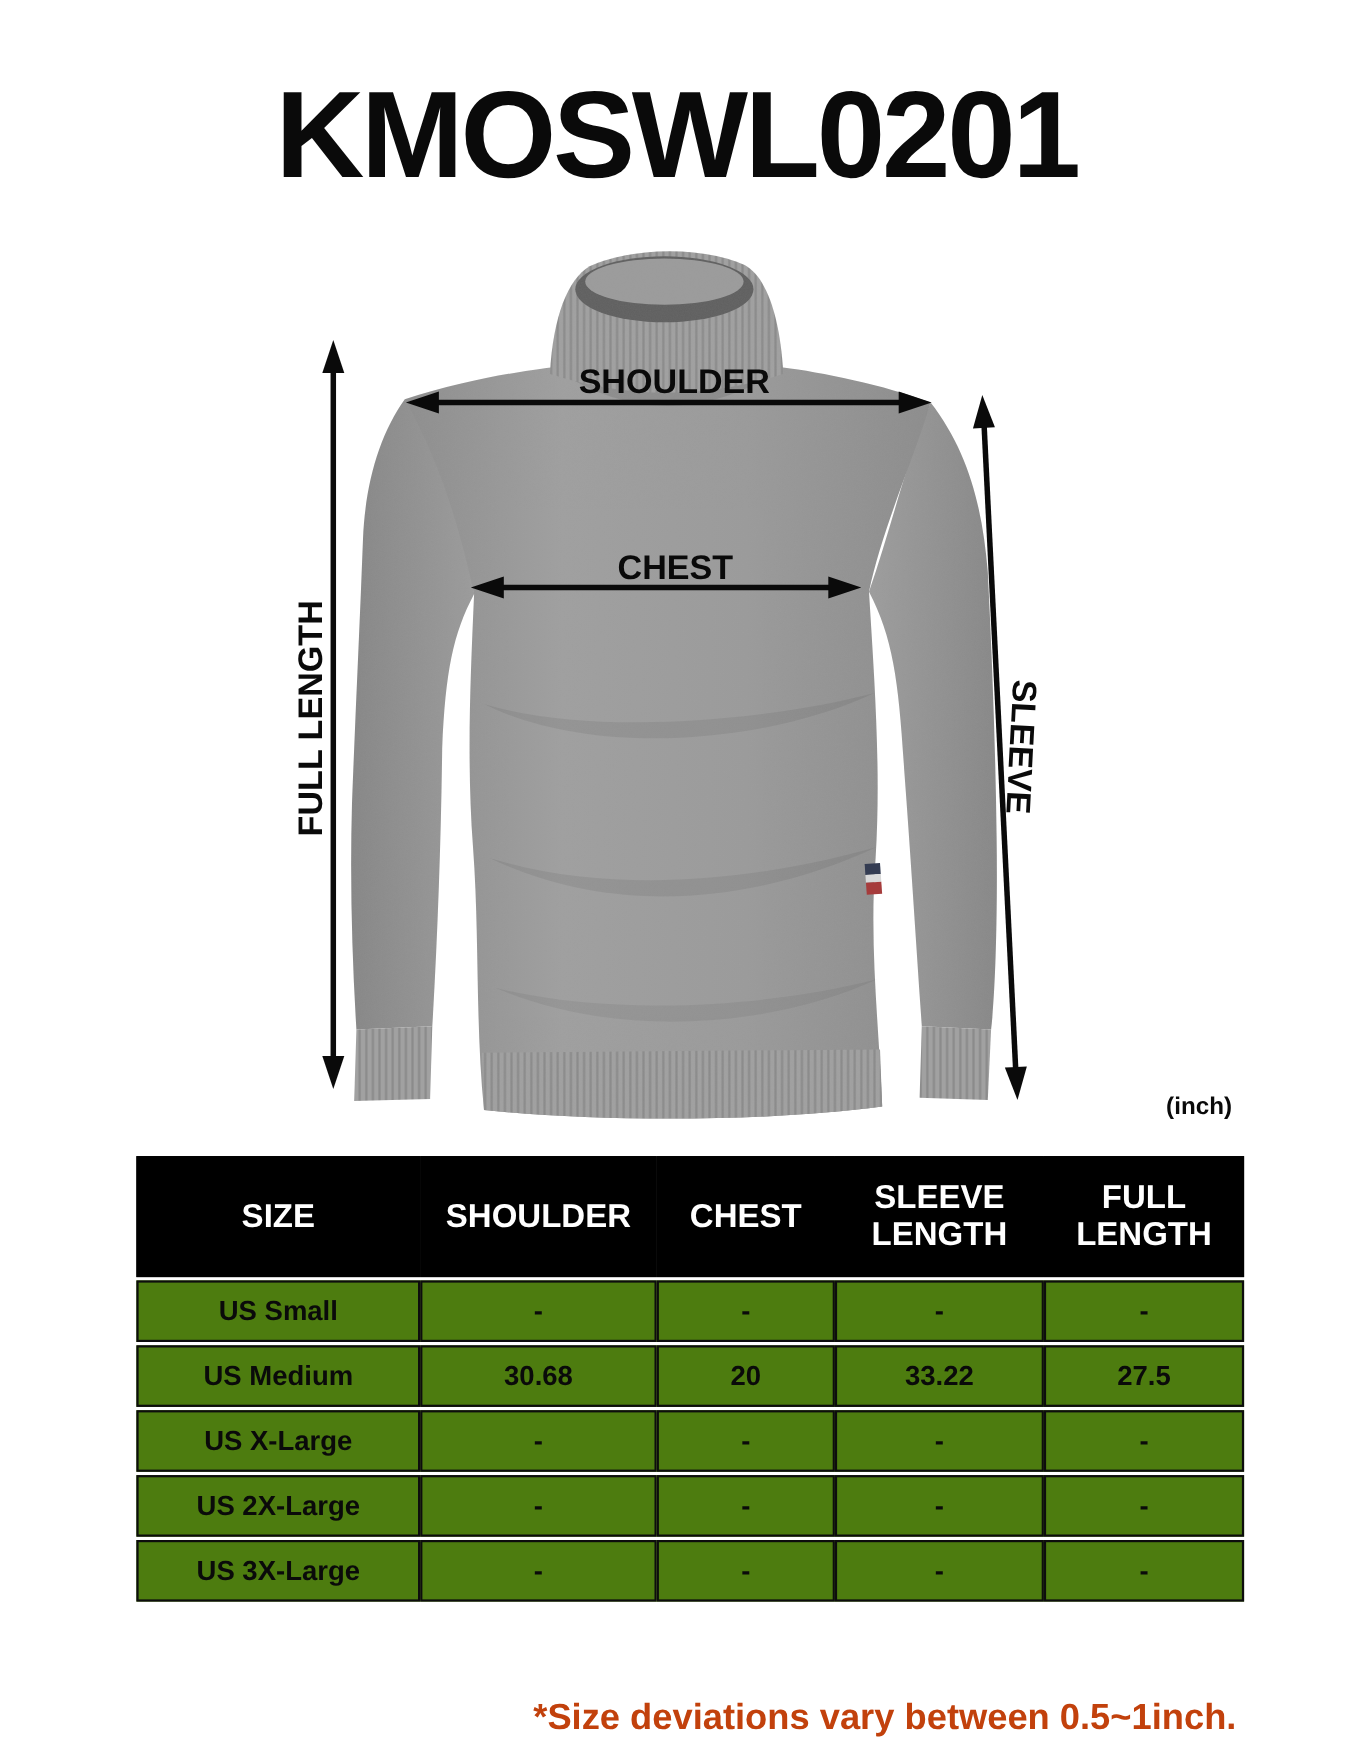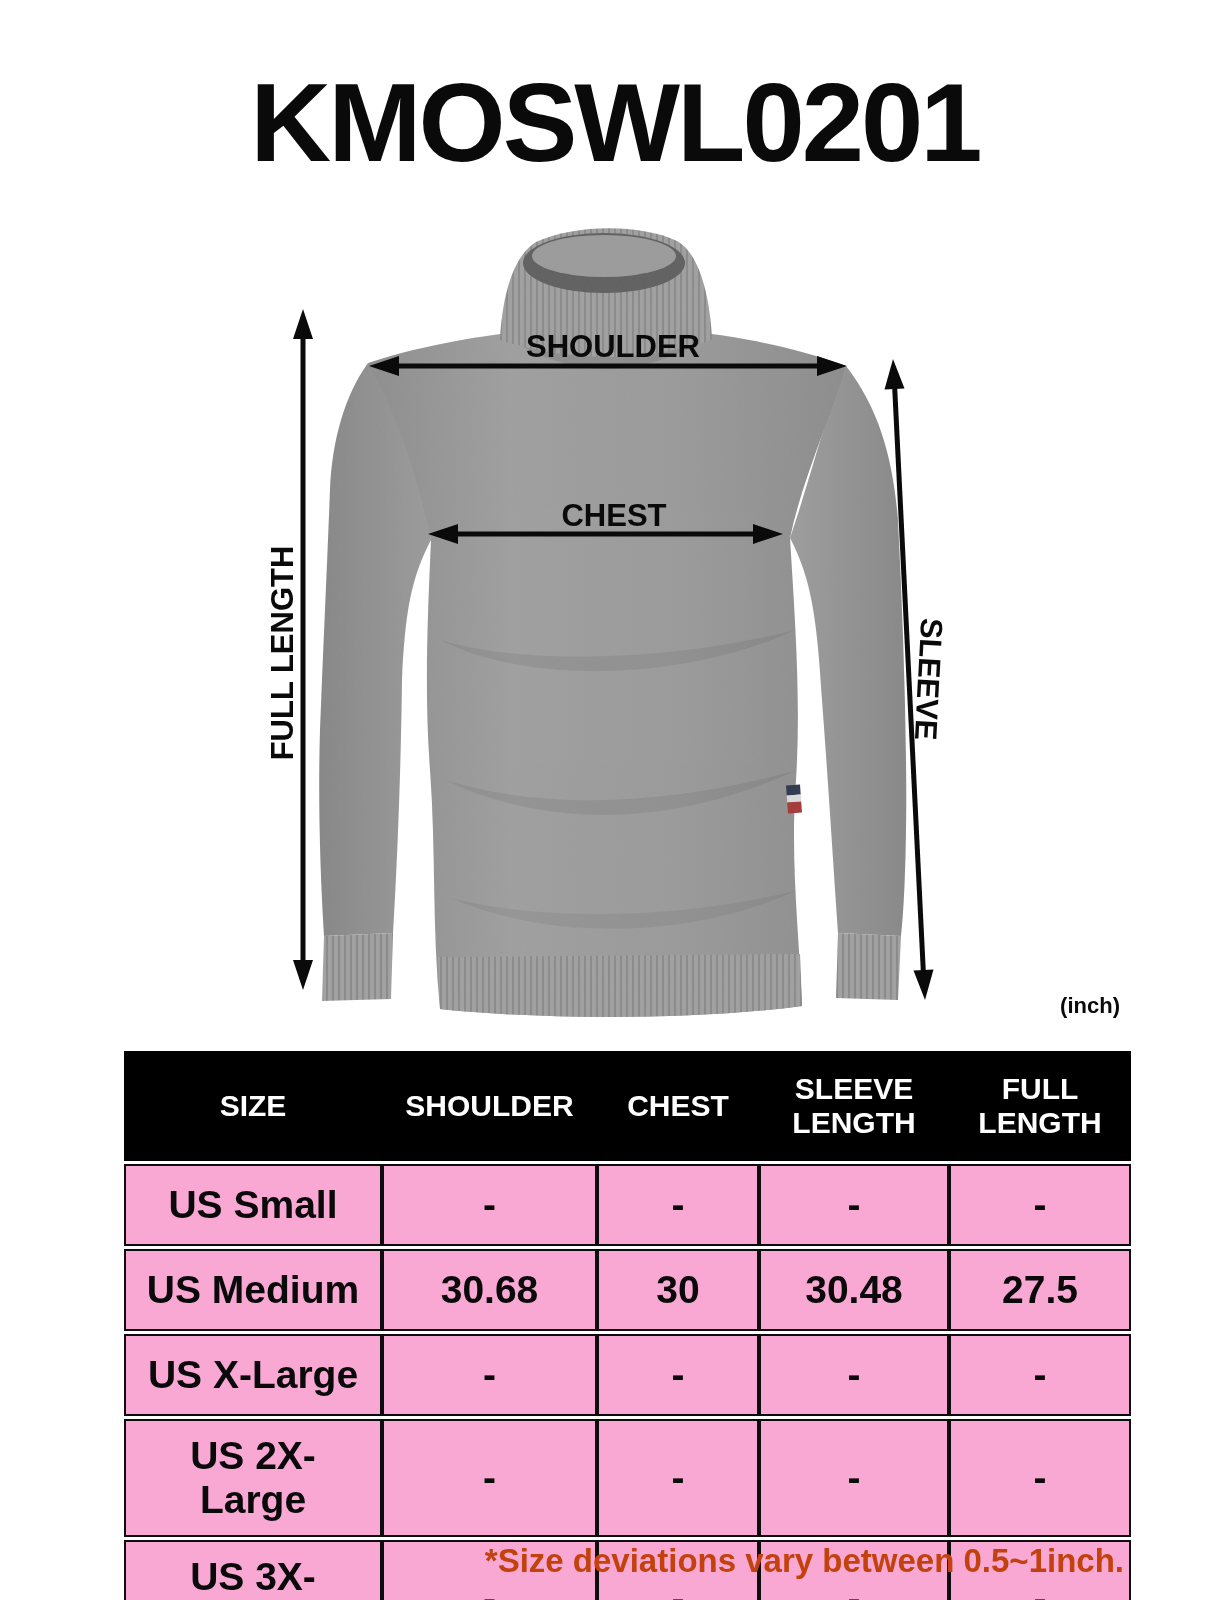--- a/index.html
+++ b/index.html
@@ -36,25 +36,25 @@
     table-layout:fixed;
   }
   .size-table th{
     background:#000000;color:#ffffff;
     border:2px solid #000000;
     font-size:30px;font-weight:bold;line-height:1.12;
     height:106px;text-align:center;vertical-align:middle;
     padding:0;
   }
   .size-table td{
-    background:#f9a8d4;color:#0a0a0a;
+    background:#4d7c0f;color:#0a0a0a;
     border:2px solid #0d0d0d;
-    font-size:39px;font-weight:bold;
+    font-size:25px;font-weight:bold;
     height:52px;text-align:center;vertical-align:middle;
-    padding:13px;
+    padding:0;
   }
   .footnote{
     position:absolute;right:106px;top:1542px;
     font-size:33px;font-weight:bold;color:#c2410c;
     white-space:nowrap;
   }
 </style>
 </head>
 <body>
 
@@ -176,22 +176,22 @@
       <tr>
         <td>US Small</td>
         <td>-</td>
         <td>-</td>
         <td>-</td>
         <td>-</td>
       </tr>
       <tr>
         <td>US Medium</td>
         <td>30.68</td>
-        <td>30</td>
-        <td>30.48</td>
+        <td>20</td>
+        <td>33.22</td>
         <td>27.5</td>
       </tr>
       <tr>
         <td>US X-Large</td>
         <td>-</td>
         <td>-</td>
         <td>-</td>
         <td>-</td>
       </tr>
       <tr>

